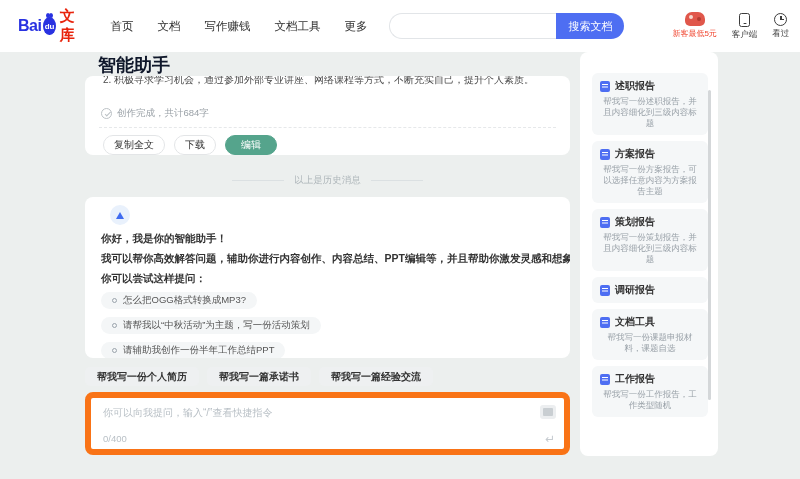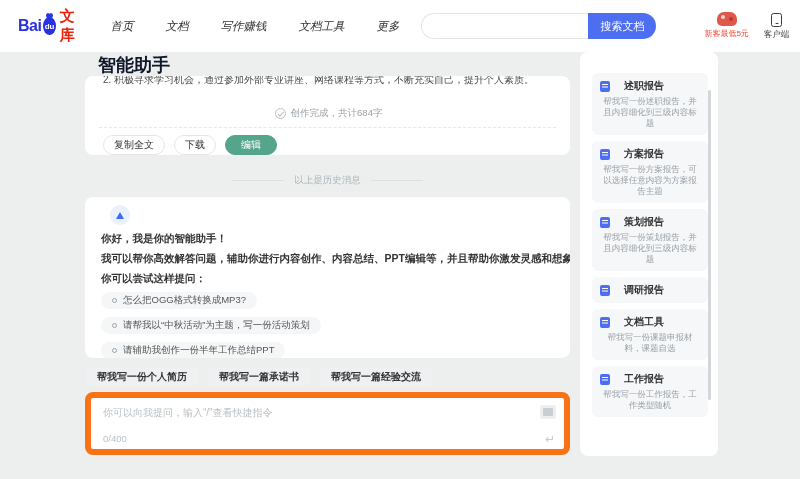--- a/index.html
+++ b/index.html
@@ -12,21 +12,21 @@
             display:flex; align-items:center; padding:0 18px; z-index:5; }
   .logo { display:flex; align-items:center; cursor:pointer; }
   .logo-bai { color:#2932e1; font-weight:bold; font-size:16px; letter-spacing:-0.5px; }
   .paw-icon { width:18px; height:18px; background:#2932e1; border-radius:50%; margin:0 1px 0 2px;
               color:#fff; font-size:8px; font-weight:bold; display:flex; align-items:center;
               justify-content:center; position:relative; }
   .paw-icon::before, .paw-icon::after { content:""; position:absolute; width:4px; height:5px;
               background:#2932e1; border-radius:50%; top:-4px; }
   .paw-icon::before { left:3px; } .paw-icon::after { right:3px; }
   .logo-wenku { color:#e8240c; font-weight:bold; font-size:15px; margin-left:3px; }
-  .nav { display:flex; gap:32px; margin-left:30px;font-style:italic; }
+  .nav { display:flex; gap:24px; margin-left:30px; }
   .nav-item { font-size:11.5px; color:#333; cursor:pointer; white-space:nowrap; }
   .search-wrap { display:flex; margin-left:22px; height:26px; width:276px; }
   .search-input { flex:1; border:1px solid #e2e5e8; border-right:none; border-radius:14px 0 0 14px;
                   padding:0 12px; font-size:11px; outline:none; min-width:0; }
   .search-btn { width:68px; background:#4e6ef2; color:#fff; border:none; border-radius:0 14px 14px 0;
                 font-size:11px; cursor:pointer; font-family:inherit; }
   .header-right { margin-left:auto; display:flex; align-items:flex-start; gap:15px;padding-left:48px; }
   .icon-col { display:flex; flex-direction:column; align-items:center; gap:2px; cursor:pointer; }
   .promo-icon { width:20px; height:14px; background:#e0574b; border-radius:7px 7px 5px 5px; position:relative; }
   .promo-icon::after { content:""; position:absolute; left:4px; top:3px; width:4px; height:4px;
@@ -43,21 +43,21 @@
             background:radial-gradient(circle at 32% 32%, #e8b7a8 15%, #a84436 55%, #27418a 100%); }
 
   
   .page-title { position:absolute; left:98px; top:53px; font-size:18px; font-weight:bold; color:#0f172a; }
 
   
   .card1 { position:absolute; left:85px; top:76px; width:485px; height:79px; background:#fff;
            border-radius:8px; overflow:hidden; padding:0 14px; }
   .excerpt { font-size:10px; color:#4a4a4a; line-height:15px; margin-top:-4px; padding-left:4px;
              white-space:nowrap; overflow:hidden; }
-  .status-row { display:flex; align-items:center; gap:5px; margin-top:20px; padding-left:2px;justify-content:center; }
+  .status-row { display:flex; align-items:center; gap:5px; margin-top:20px; padding-left:2px; }
   .check-icon { width:11px; height:11px; border:1px solid #bcc2c6; border-radius:50%; position:relative; flex:none; }
   .check-icon::after { content:""; position:absolute; left:2.5px; top:2.5px; width:4.5px; height:2.2px;
                        border-left:1.2px solid #bcc2c6; border-bottom:1.2px solid #bcc2c6; transform:rotate(-45deg); }
   .status-text { font-size:9.5px; color:#9aa1a7; }
   .dash-divider { border-top:1px dashed #e6e8ea; margin-top:7px; }
   .actions { display:flex; gap:9px; margin-top:7px; padding-left:4px; }
   .btn { height:20px; padding:0 10px; border-radius:11px; font-size:10px; display:inline-flex;
          align-items:center; background:#fff; border:1px solid #e3e5e7; color:#333; cursor:pointer; font-family:inherit; }
   .btn-green { background:#55a48c; color:#fff; border:1px solid #55a48c; padding:0 15px; }
 
@@ -99,21 +99,21 @@
   .enter-icon { position:absolute; right:9px; bottom:3px; color:#c6cbd0; font-size:12px;
                 font-family:"DejaVu Sans",sans-serif; cursor:pointer; }
   .enter-icon::after { content:"\21B5"; }
 
   
   .sidebar { position:absolute; left:580px; top:52px; width:138px; height:404px; background:#fff;
              border-radius:8px; padding:11px 10px 8px 12px; overflow:hidden; }
   .sb-title { font-size:11.5px; font-weight:bold; color:#222; }
   .sb-list { margin-top:10px; display:flex; flex-direction:column; gap:6px; }
   .sb-item { background:#f5f7f8; border-radius:6px; padding:6px 8px; cursor:pointer; }
-  .sb-item-head { display:flex; align-items:center; gap:14px; }
+  .sb-item-head { display:flex; align-items:center; gap:5px; }
   .doc-icon { width:10px; height:11px; background:#4e6ef2; border-radius:2px; position:relative; flex:none; }
   .doc-icon::after { content:""; position:absolute; left:2px; top:3px; right:2px; height:1px;
                      background:#fff; box-shadow:0 2.5px 0 #fff; }
   .sb-item-title { font-size:10px; font-weight:bold; color:#333; }
   .sb-item-desc { font-size:8.5px; color:#99a1a8; line-height:11px; margin-top:3px;text-align:center; }
   .sb-scrollbar { position:absolute; right:7px; top:38px; width:3px; height:310px; background:#d4d7d9;
                   border-radius:2px; cursor:grab; }
 </style>
 </head>
 <body>

